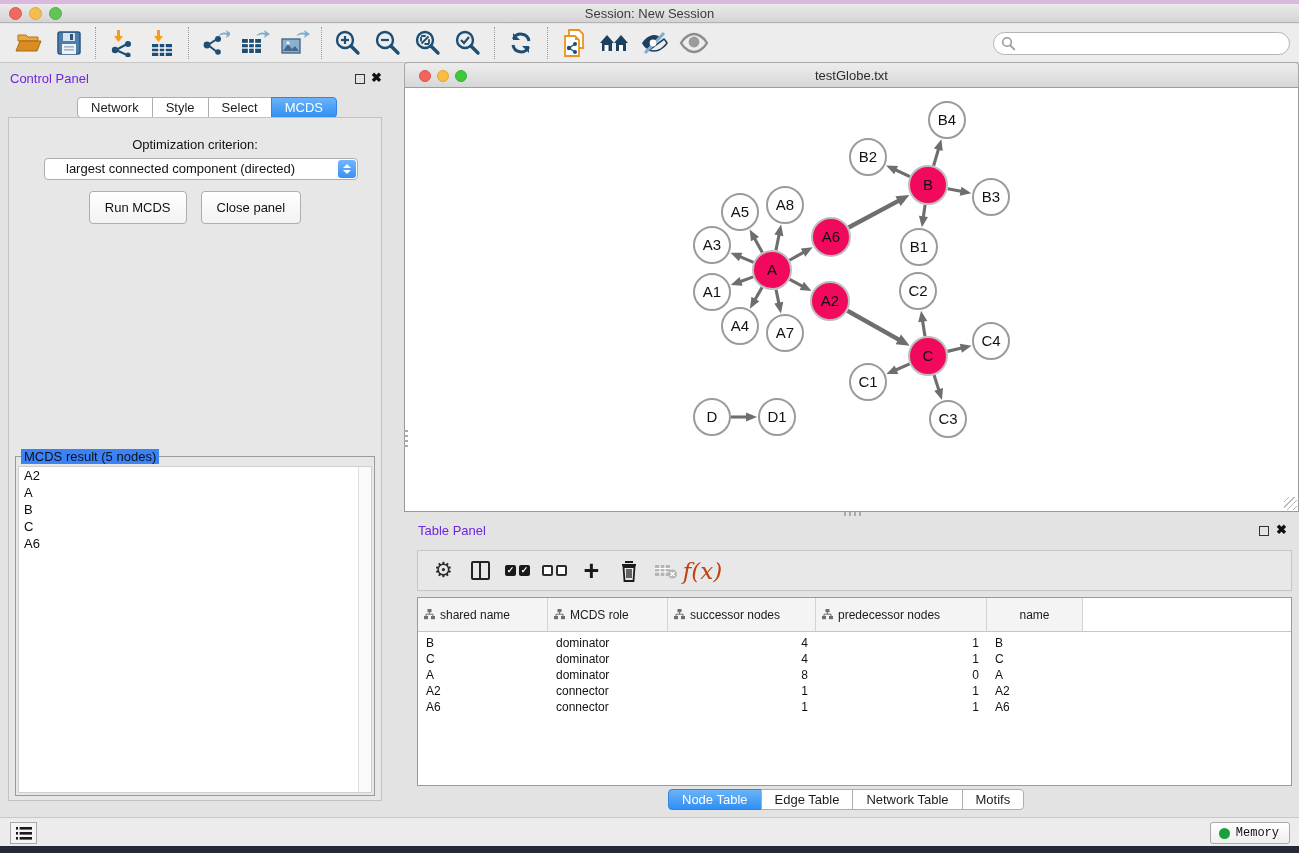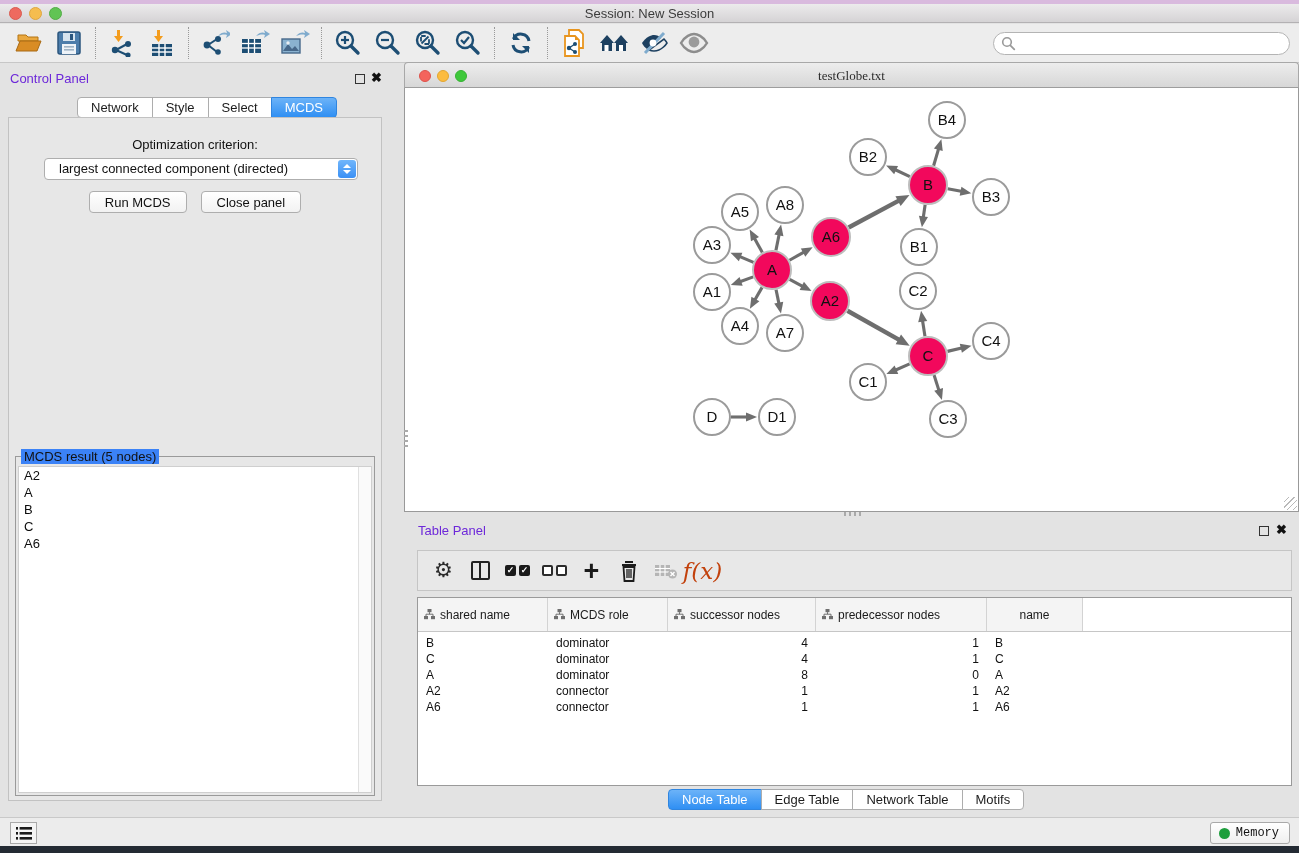--- a/index.html
+++ b/index.html
@@ -49,49 +49,48 @@
   .seg-tab:last-child { border-radius:0 4px 4px 0; }
   .seg-tab.active { background:linear-gradient(#6cb3f8,#2f8ff3); border-color:#2f85e0; color:#fff; }
   .cp-content {
     position:absolute; left:8px; top:52px; width:374px; height:684px;
     background:#e7e7e7; border:1px solid #c2c2c2;
   }
   .opt-label { text-align:center; padding-top:19px; font-size:13px; color:#111; }
   .select {
     position:absolute; left:35px; top:40px; width:314px; height:22px;
     background:#fff; border:1px solid #aeaeae; border-radius:4px;
-    font-size:13px; line-height:20px; padding-left:14px; color:#111;
+    font-size:13px; line-height:20px; padding-left:21px; color:#111;
   }
   .select .stepper {
     position:absolute; right:1px; top:1px; width:18px; height:18px; border-radius:3px;
     background:linear-gradient(#71b6fb,#3a90f5); display:flex; flex-direction:column;
     align-items:center; justify-content:center;
   }
   .stepper .up { width:0;height:0;border-left:4px solid transparent;border-right:4px solid transparent;border-bottom:4px solid #fff; margin-bottom:2px;}
   .stepper .down { width:0;height:0;border-left:4px solid transparent;border-right:4px solid transparent;border-top:4px solid #fff;}
   .btn-row { position:absolute; left:0; top:73px; width:100%; display:flex; justify-content:center; gap:14px; }
   .mac-btn {
-    height:22px; background:linear-gradient(#ffffff,#f2f2f2); border:1px solid #aeaeae;
+    height:33px; background:linear-gradient(#ffffff,#f2f2f2); border:1px solid #aeaeae;
     border-radius:4px; font-size:13px; color:#111; padding:0 15px; font-family:inherit;
   }
   .groupbox { position:absolute; left:6px; top:338px; right:6px; bottom:4px; border:1px solid #9a9a9a; }
   .groupbox .legend {
     position:absolute; top:-8px; left:5px; background:#3b82f6; padding:0 3px;
     font-size:13px; color:#111;
   }
   .mcds-list { position:absolute; left:2px; right:2px; top:9px; bottom:2px; background:#fff; border:1px solid #cfcfcf; }
   .mcds-scroll { position:absolute; right:0; top:0; bottom:0; width:13px; background:#fafafa; border-left:1px solid #e0e0e0; }
   .mcds-item { font-size:13px; color:#0d0d0d; padding:1px 0 1px 5px; line-height:15px; }
   
   .net-window { position:absolute; left:404px; top:62px; width:895px; height:450px; }
   .net-titlebar {
     position:absolute; left:0; top:0; right:0; height:26px;
     background:linear-gradient(#ededed,#d7d7d7); border:1px solid #a8a8a8; border-bottom:1px solid #9d9d9d;
     border-radius:4px 4px 0 0;
-    font-family:Liberation Serif, serif;
   }
   .net-titlebar .title { position:absolute; left:0; right:0; top:5px; text-align:center; font-size:13px; color:#2c2c2c; }
   .ntl { position:absolute; top:7px; width:12px; height:12px; border-radius:50%; }
   .ntl.red { left:14px; background:#f4645c; border:1px solid #de524b;}
   .ntl.y2 { left:32px; background:#fcbc40; border:1px solid #e2a631;}
   .ntl.green { left:50px; background:#3ec83a; border:1px solid #36b233;}
   .net-canvas {
     position:absolute; left:0; top:26px; right:0; bottom:0;
     background:#fff; border:1px solid #999; border-top:none;
   }

